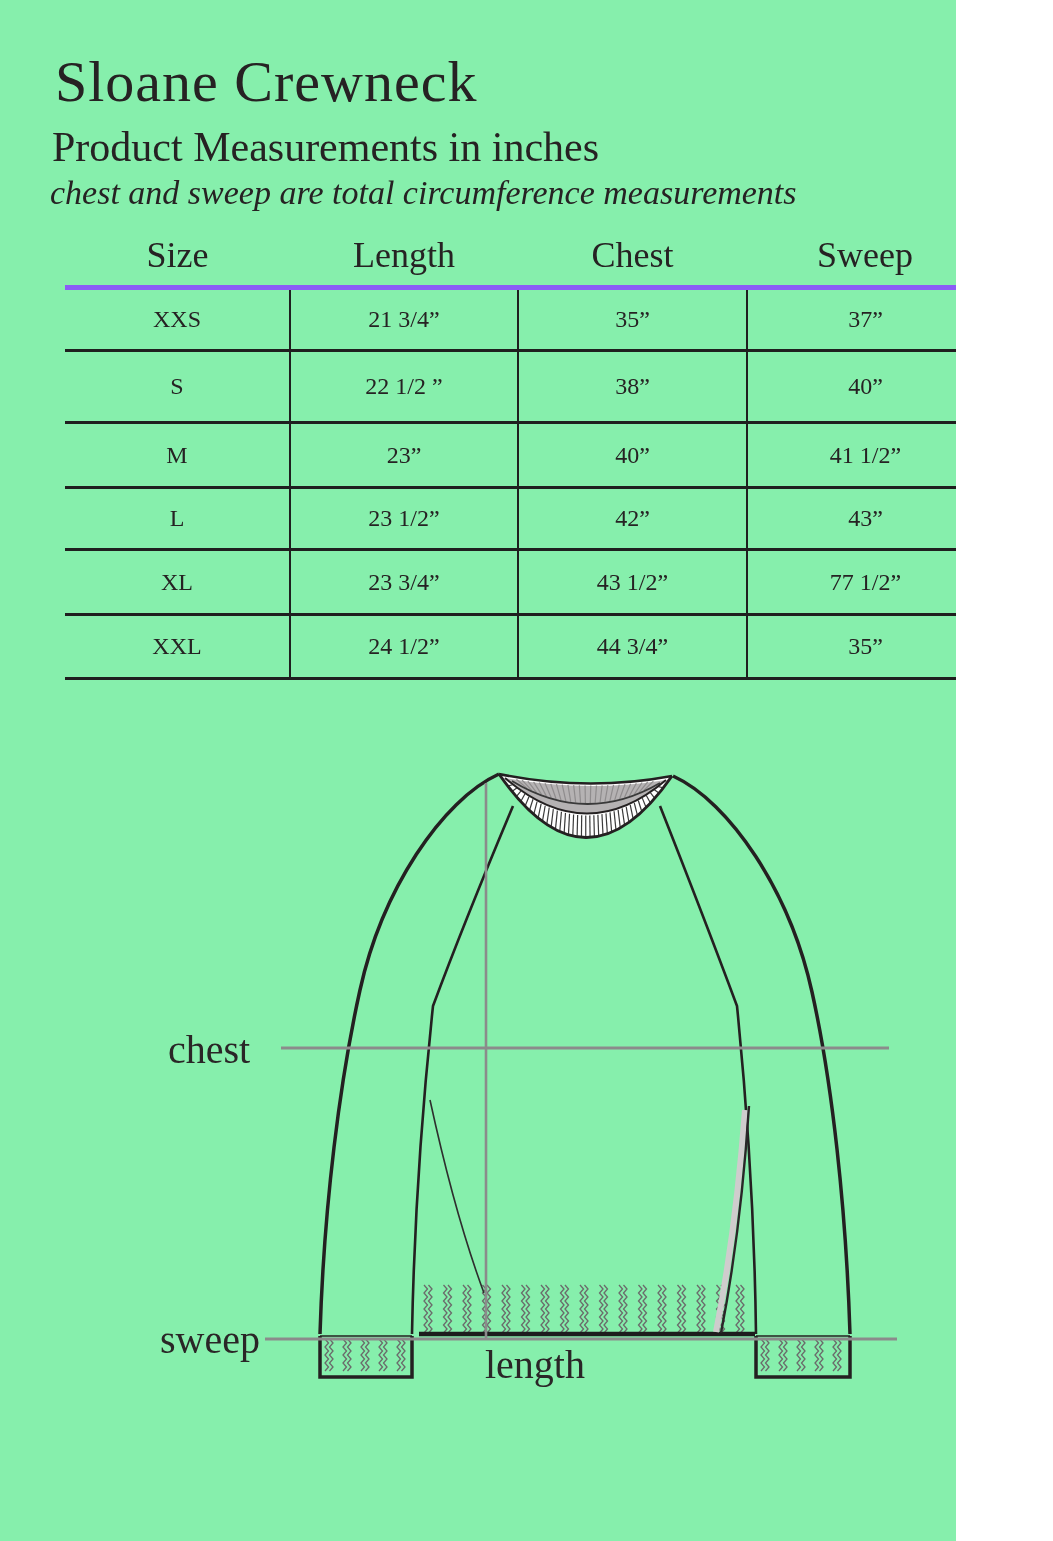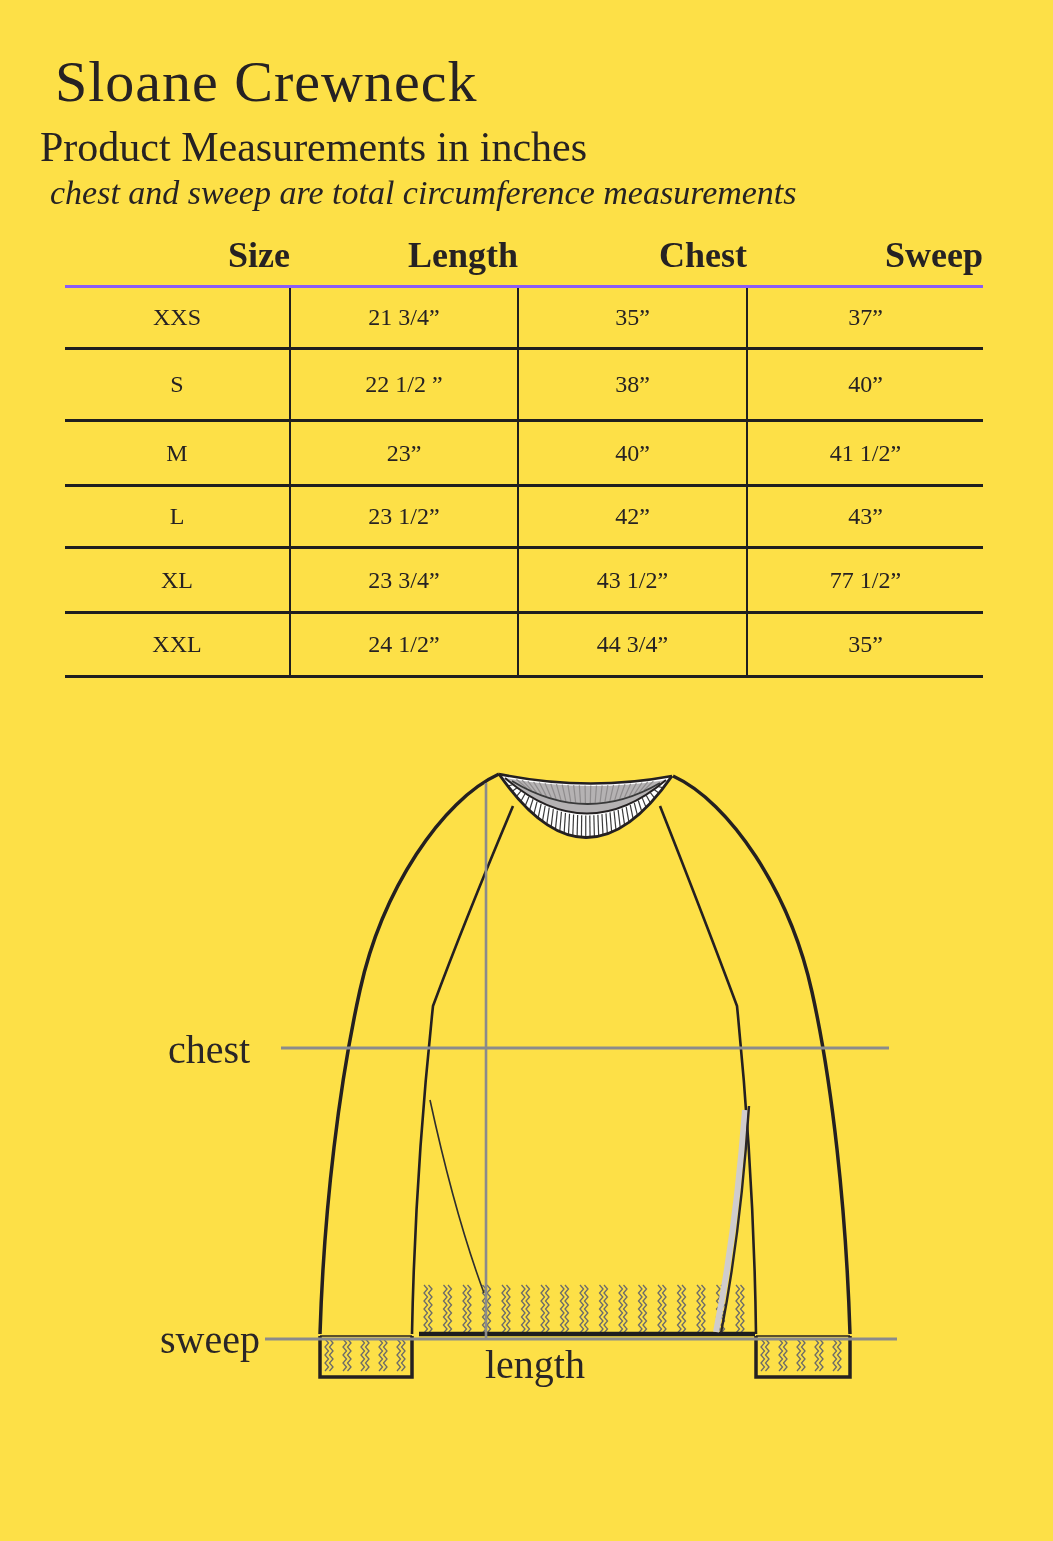--- a/index.html
+++ b/index.html
@@ -1,48 +1,48 @@
 <!DOCTYPE html>
 <html><head>
 <meta charset="utf-8">
 <style>
   html,body{margin:0;padding:0;background:#ffffff;}
   .page{
     position:relative;
-    width:1053px;height:1541px;
-    background:#fde047;
+    width:956px;height:1541px;
+    background:#86efac;
     font-family:"Liberation Serif", serif;
     color:#262223;
     overflow:hidden;
   }
   .title{
     position:absolute;left:55px;top:48px;
     font-size:58px;letter-spacing:1px;
   }
   .subtitle{
-    position:absolute;left:40px;top:123px;
+    position:absolute;left:52px;top:123px;
     font-size:42px;
   }
   .note{
     position:absolute;left:50px;top:174px;
     font-size:34px;font-style:italic;
   }
   .size-table{
     position:absolute;left:65px;top:234px;width:918px;
     border-collapse:collapse;table-layout:fixed;
   }
   .size-table col.c1{width:225px;}
   .size-table col.c2{width:228px;}
   .size-table col.c3{width:229px;}
   .size-table col.c4{width:236px;}
   .size-table th{
-    font-weight:bold;font-size:36px;
+    font-weight:normal;font-size:36px;
     padding:0 0 9px 0;height:41px;
-    border-bottom:3px solid #8b5cf6;
-    text-align:right;vertical-align:bottom;
+    border-bottom:5px solid #8b5cf6;
+    text-align:center;vertical-align:bottom;
   }
   .size-table td{
     font-size:24px;text-align:center;vertical-align:middle;
     border-bottom:3px solid #1f1f1f;
   }
   .size-table tbody td + td{border-left:2.5px solid #1f1f1f;}
   .size-table tbody tr:nth-child(1) td{height:57px;}
   .size-table tbody tr:nth-child(2) td{height:67px;}
   .size-table tbody tr:nth-child(3) td{height:60px;}
   .size-table tbody tr:nth-child(4) td{height:57px;}

